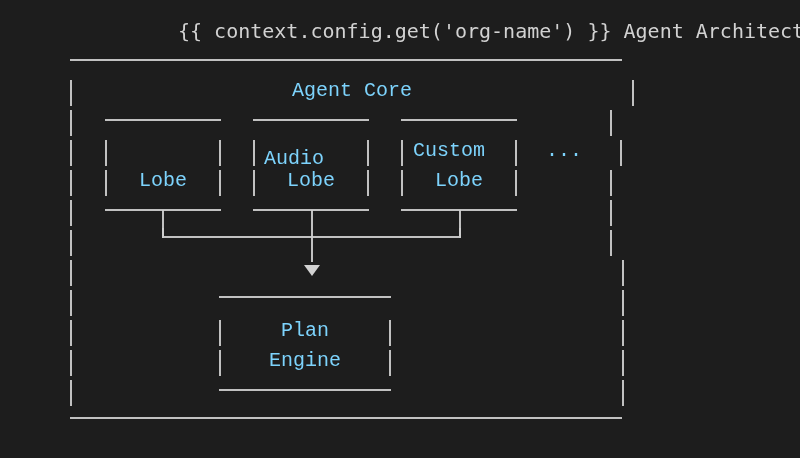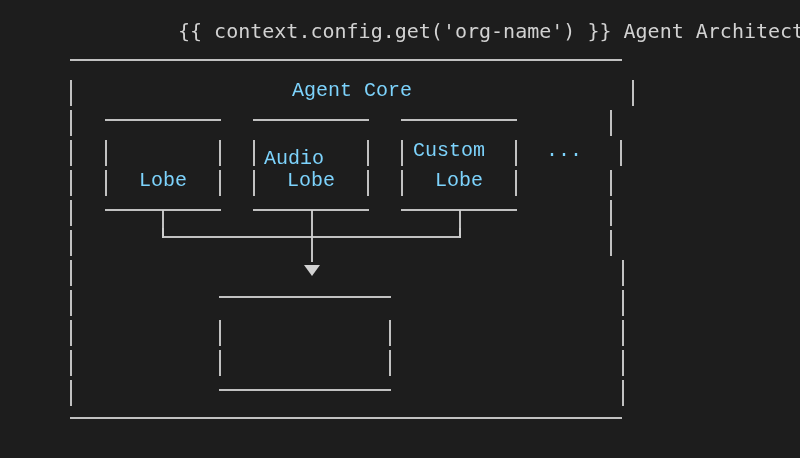--- a/index.html
+++ b/index.html
@@ -151,14 +151,16 @@
   <div class="rule-v" style="left:311px; top:236px; height:26px;"></div>
 
   <div class="arrow-glyph" style="left:304px; top:265px;"></div>
 
   <div class="rule-h" style="left:219px; top:296px; width:172px;"></div>
   <div class="rule-h" style="left:219px; top:389px; width:172px;"></div>
   <div class="rule-v" style="left:219px; top:320px; height:26px;"></div>
   <div class="rule-v" style="left:219px; top:350px; height:26px;"></div>
   <div class="rule-v" style="left:389px; top:320px; height:26px;"></div>
   <div class="rule-v" style="left:389px; top:350px; height:26px;"></div>
+  <div class="label" style="left:219px; top:316px; width:172px;">Plan</div>
+  <div class="label" style="left:219px; top:346px; width:172px;">Engine</div>
 
 </div>
 
 </body></html>

